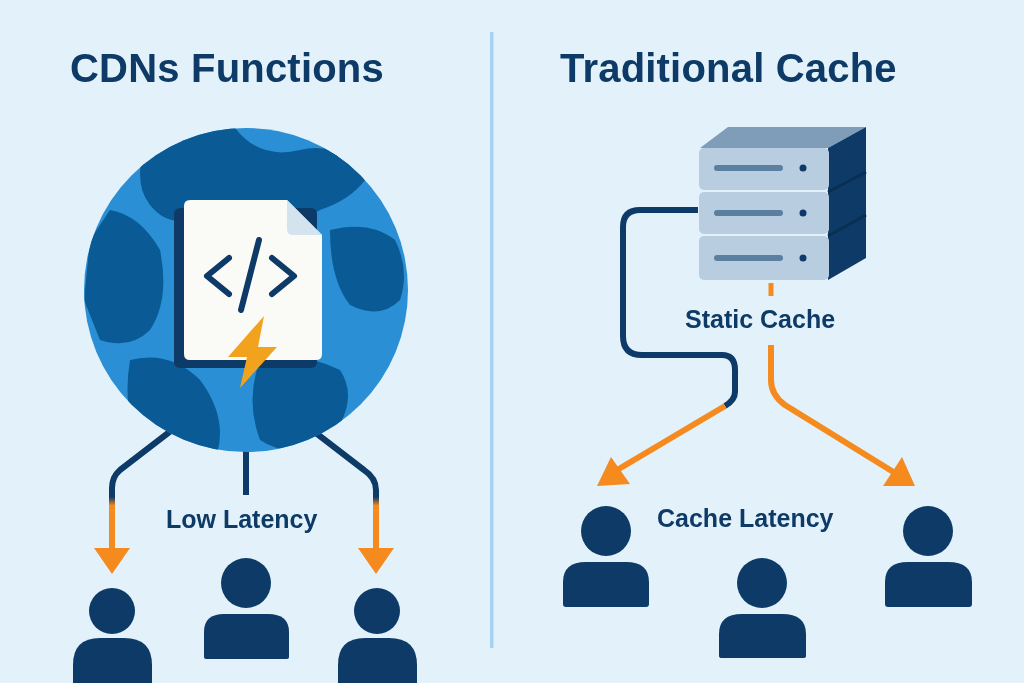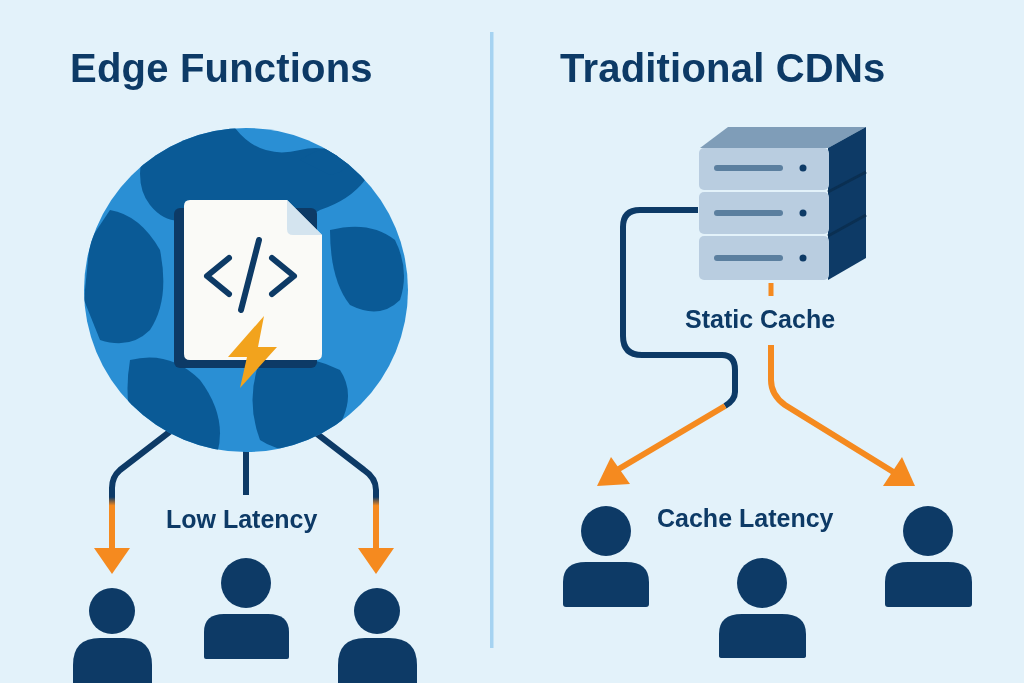--- a/index.html
+++ b/index.html
@@ -130,17 +130,17 @@
   <g fill="#0d3a66">
     <circle cx="762" cy="583" r="25"></circle>
     <path d="M719 656 L719 634 Q719 614 742 614 L782 614 Q806 614 806 634 L806 656 Q806 658 803 658 L722 658 Q719 658 719 656 Z"></path>
   </g>
   <g fill="#0d3a66">
     <circle cx="928" cy="531" r="25"></circle>
     <path d="M885 604 L885 582 Q885 562 908 562 L948 562 Q972 562 972 582 L972 604 Q972 607 969 607 L888 607 Q885 607 885 604 Z"></path>
   </g>
 </svg>
 
-<div id="title-left" class="title">Edge Functions</div>
-<div id="title-right" class="title">Traditional CDNs</div>
+<div id="title-left" class="title">CDNs Functions</div>
+<div id="title-right" class="title">Traditional Cache</div>
 <div id="label-low" class="label">Low Latency</div>
 <div id="label-static" class="label">Static Cache</div>
 <div id="label-high" class="label">Cache Latency</div>
 
 </body></html>

